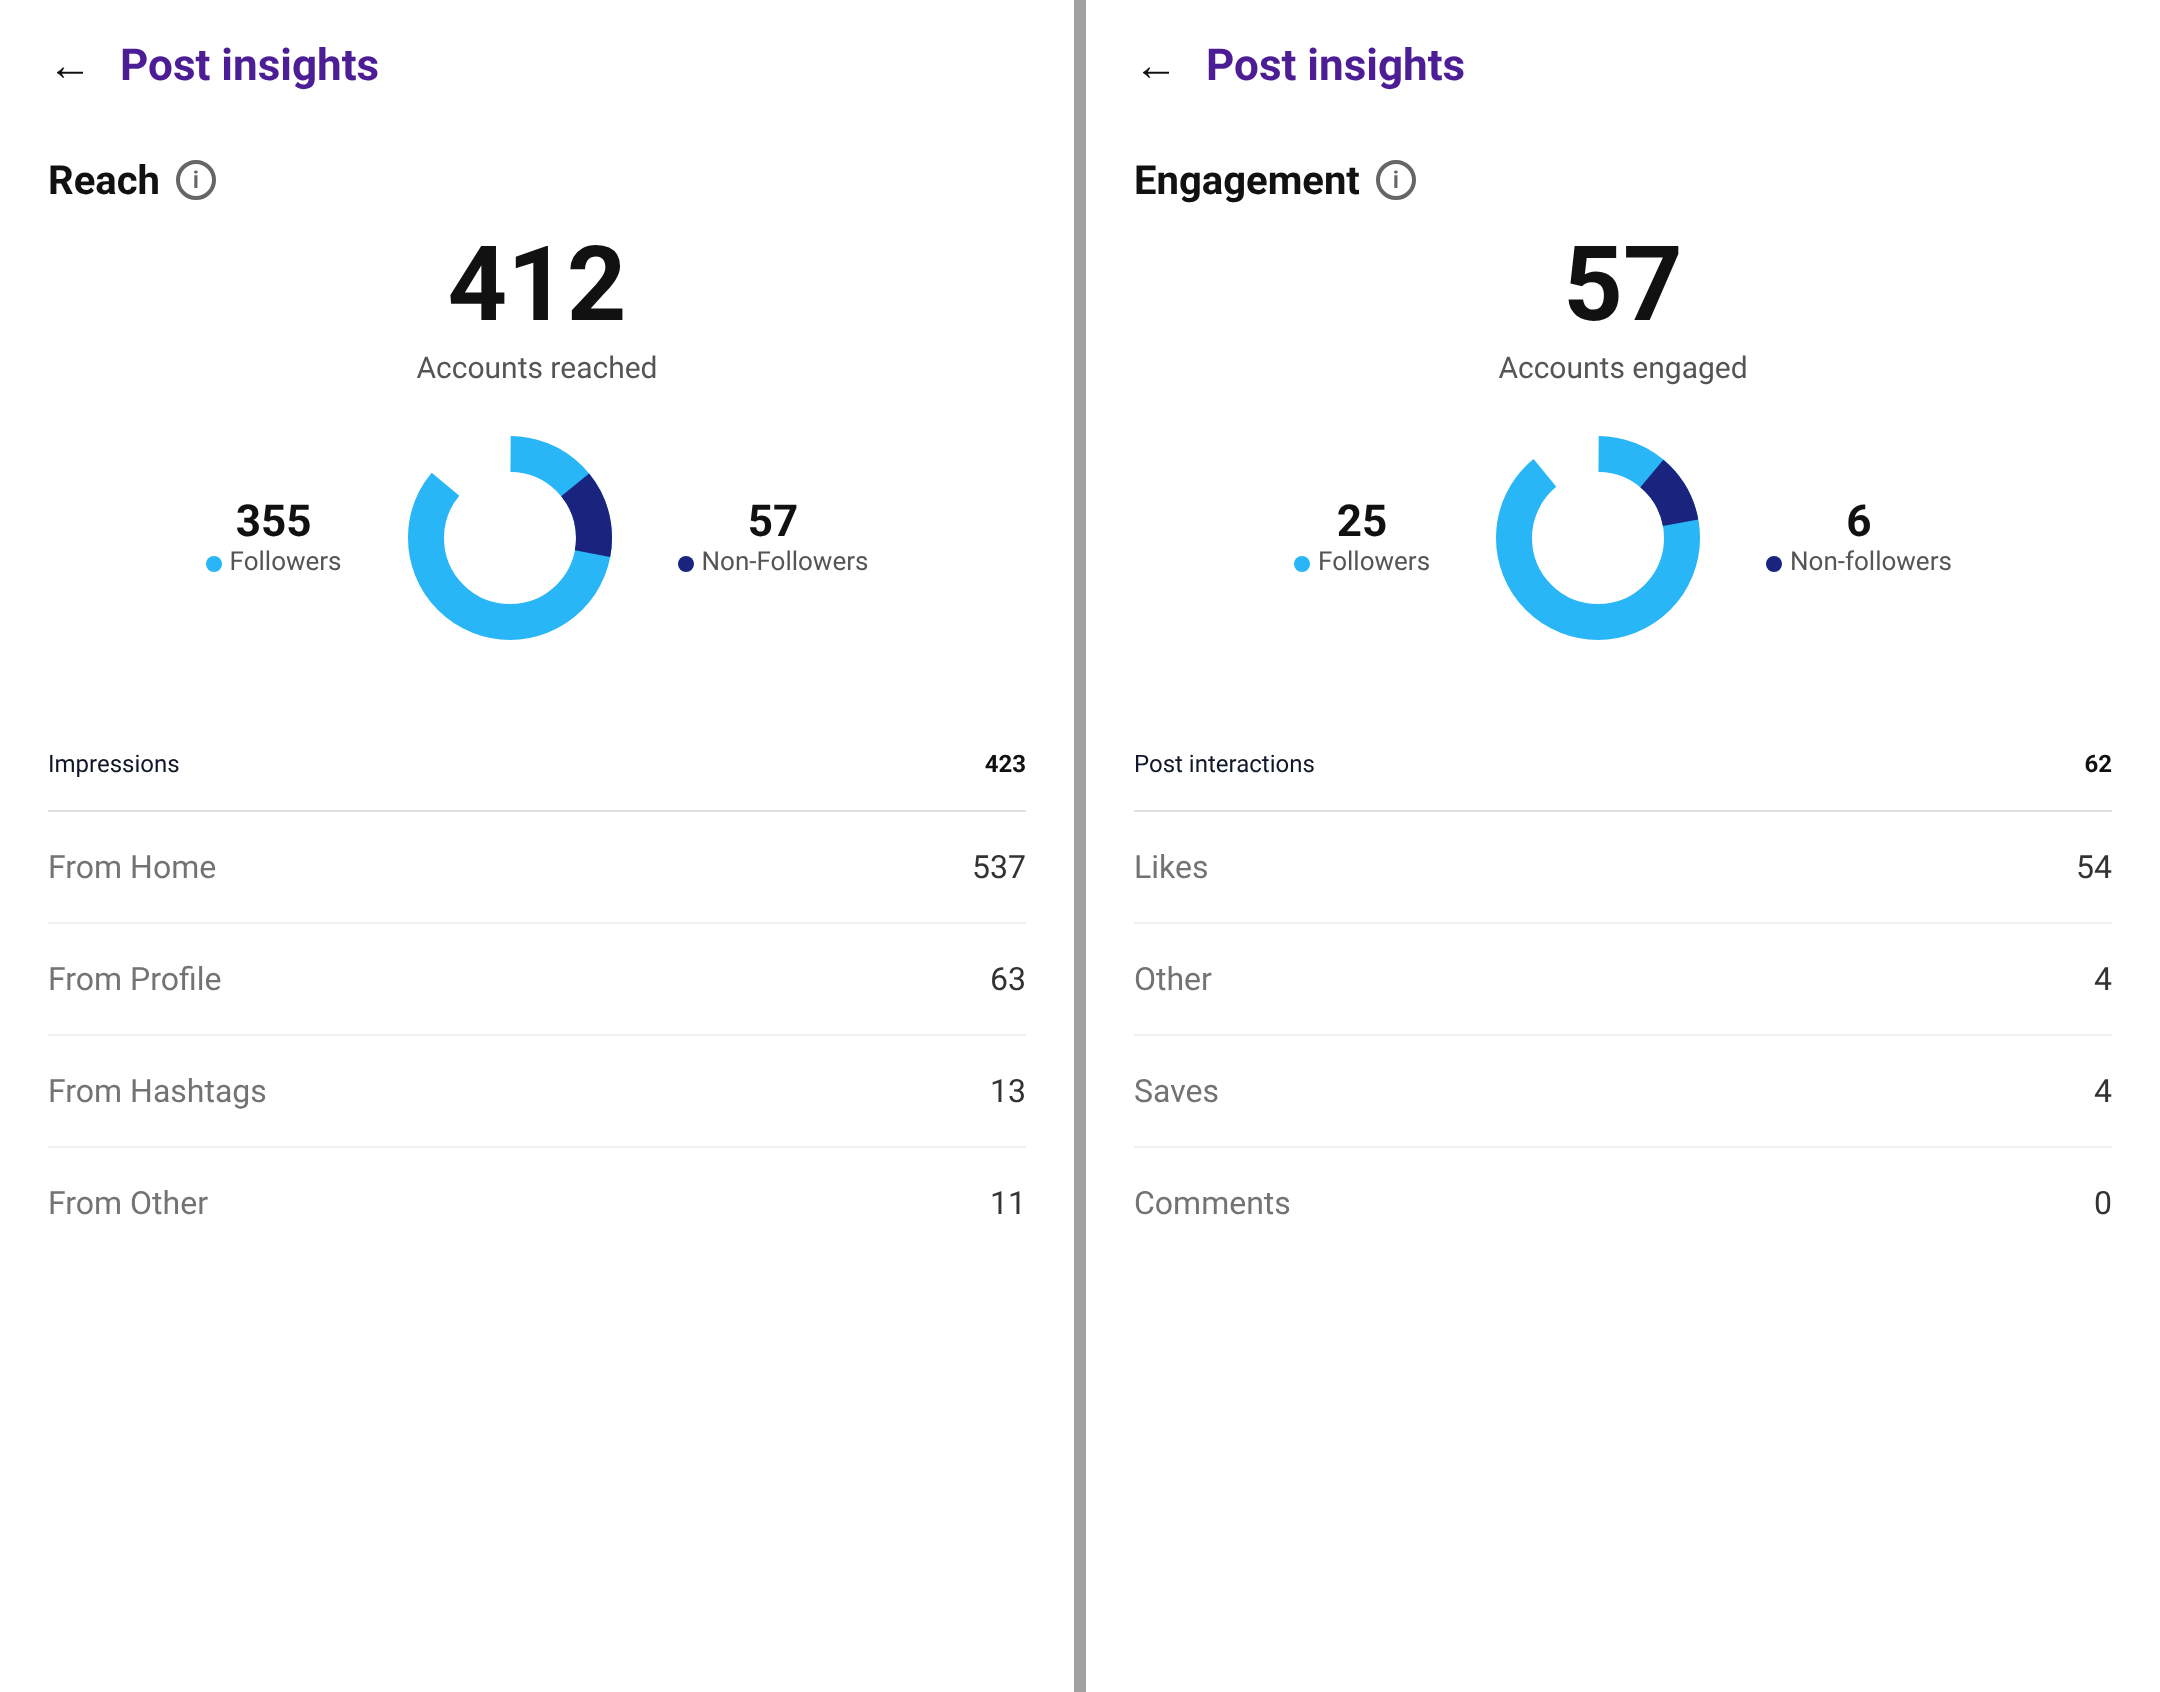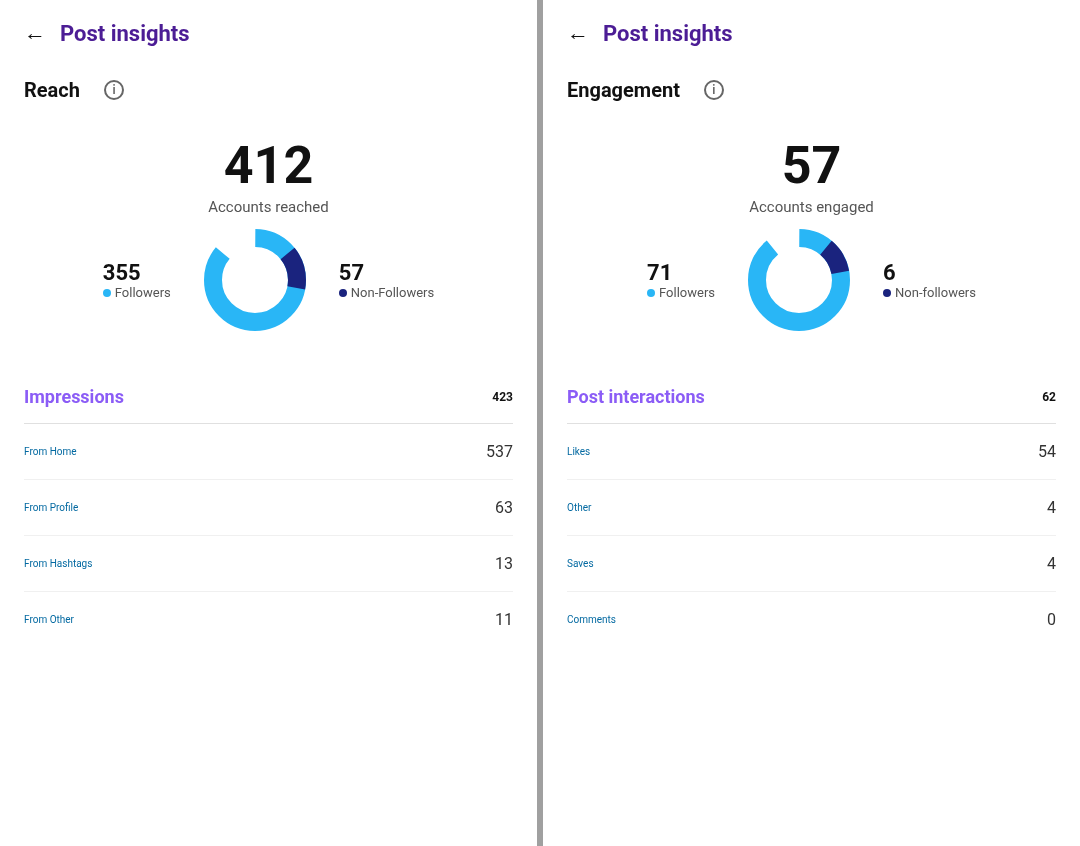--- a/index.html
+++ b/index.html
@@ -33,62 +33,62 @@
       font-weight: 300;
     }
     .header-title {
       font-size: 22px;
       font-weight: 700;
       color: #4c1d95;
     }
     .section-title {
       display: flex;
       align-items: center;
-      gap: 24px;
+      gap: 8px;
       font-size: 20px;
       font-weight: 700;
       color: #111;
-      margin-bottom: 35px;
+      margin-bottom: 12px;
     }
     .info-icon {
       width: 20px;
       height: 20px;
       border: 2px solid #666;
       border-radius: 50%;
       display: inline-flex;
       align-items: center;
       justify-content: center;
       font-size: 12px;
       color: #666;
       font-weight: 600;
     }
     .stats-center {
       text-align: center;
-      margin-bottom: 4px;
+      margin-bottom: 16px;
     }
     .big-number {
       font-size: 52px;
       font-weight: 700;
       color: #111;
       line-height: 1.1;
     }
     .big-label {
       font-size: 15px;
       color: #555;
       margin-top: 4px;
     }
     .donut-row {
       display: flex;
       align-items: center;
       justify-content: center;
       gap: 24px;
       margin-bottom: 36px;
     }
     .legend-item {
-      text-align: left;
+      text-align: center;
     }
     .legend-number {
       font-size: 22px;
       font-weight: 700;
       color: #111;
     }
     .legend-label {
       font-size: 13px;
       color: #555;
       display: flex;
@@ -113,39 +113,39 @@
       display: flex;
       justify-content: space-between;
       align-items: center;
       padding: 18px 0;
       border-bottom: 1px solid #f0f0f0;
     }
     .metric-row:last-child {
       border-bottom: none;
     }
     .metric-label {
-      font-size: 10px;
-      color: #0369a1;
+      font-size: 16px;
+      color: #737373;
     }
     .metric-value {
       font-size: 16px;
       color: #333;
     }
     .impressions-row {
       display: flex;
       justify-content: space-between;
       align-items: center;
       padding: 10px 0 16px 0;
       border-bottom: 1px solid #e0e0e0;
       margin-bottom: 0;
     }
     .impressions-label {
-      font-size: 18px;
-      font-weight: 700;
-      color: #8b5cf6;
+      font-size: 12px;
+      font-weight: 400;
+      color: #0f172a;
     }
     .impressions-value {
       font-size: 12px;
       font-weight: 700;
       color: #111;
     }
   </style>
 </head>
 <body>
 
@@ -227,21 +227,21 @@
     <span class="info-icon">i</span>
   </div>
 
   <div class="stats-center">
     <div class="big-number">57</div>
     <div class="big-label">Accounts engaged</div>
   </div>
 
   <div class="donut-row">
     <div class="legend-item">
-      <div class="legend-number">71</div>
+      <div class="legend-number">25</div>
       <div class="legend-label">
         <span class="dot dot-blue"></span>
         <span>Followers</span>
       </div>
     </div>
 
     <div class="donut-chart">
       <svg width="120" height="120" viewBox="0 0 120 120">
 
         <circle cx="60" cy="60" r="42" fill="none" stroke="#29b6f6" stroke-width="18" stroke-dasharray="234.9 29" stroke-dashoffset="66"></circle>

